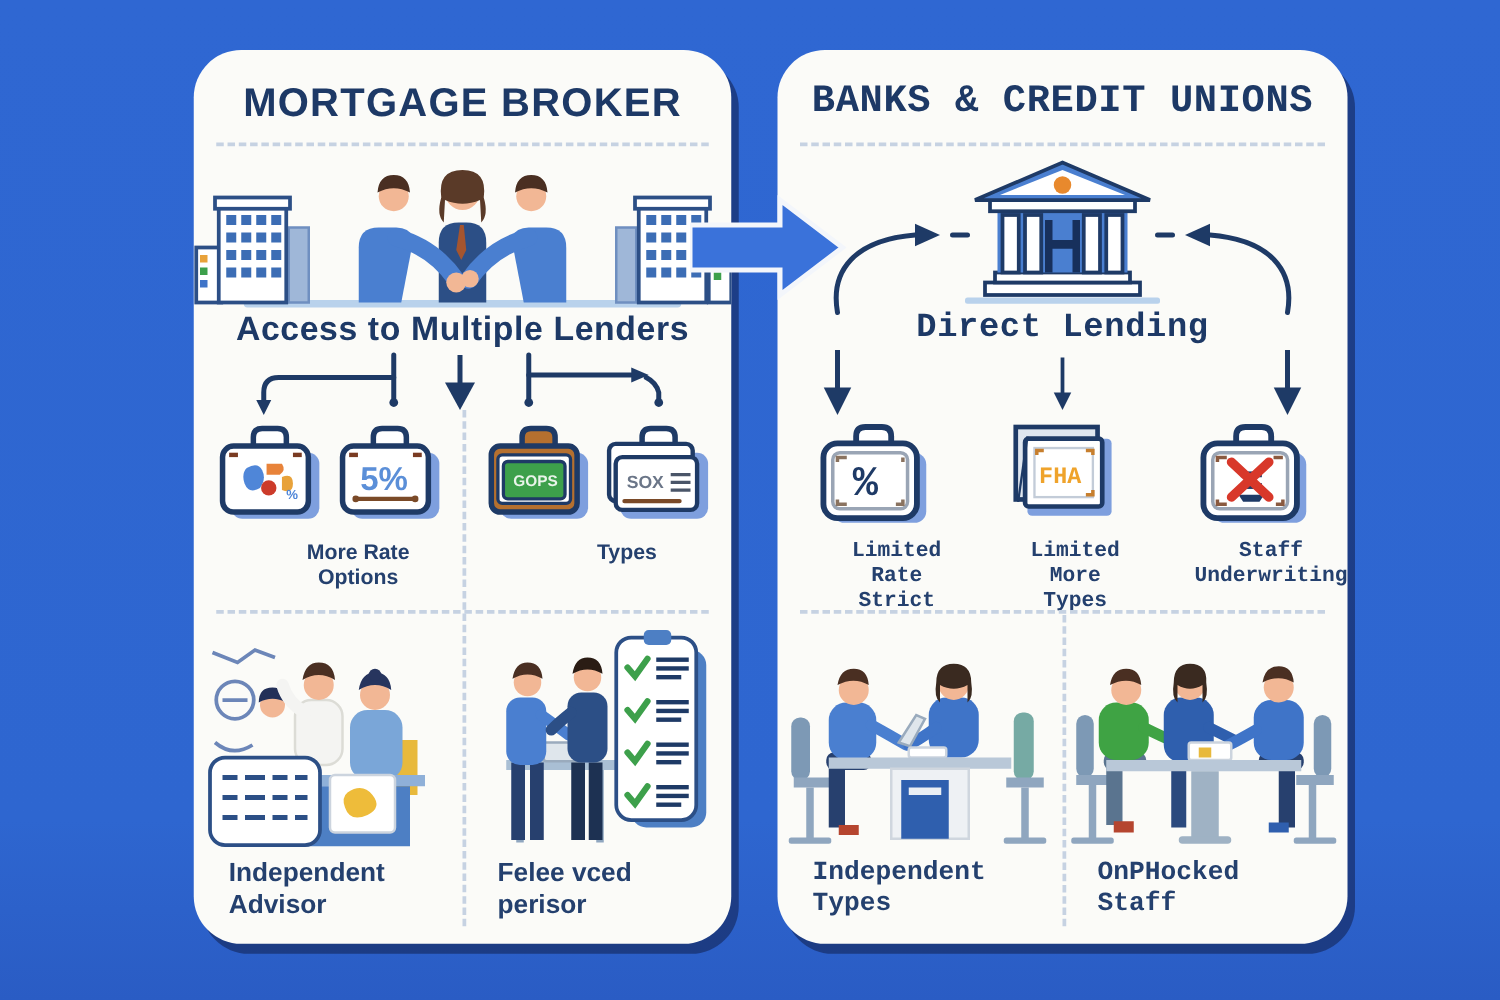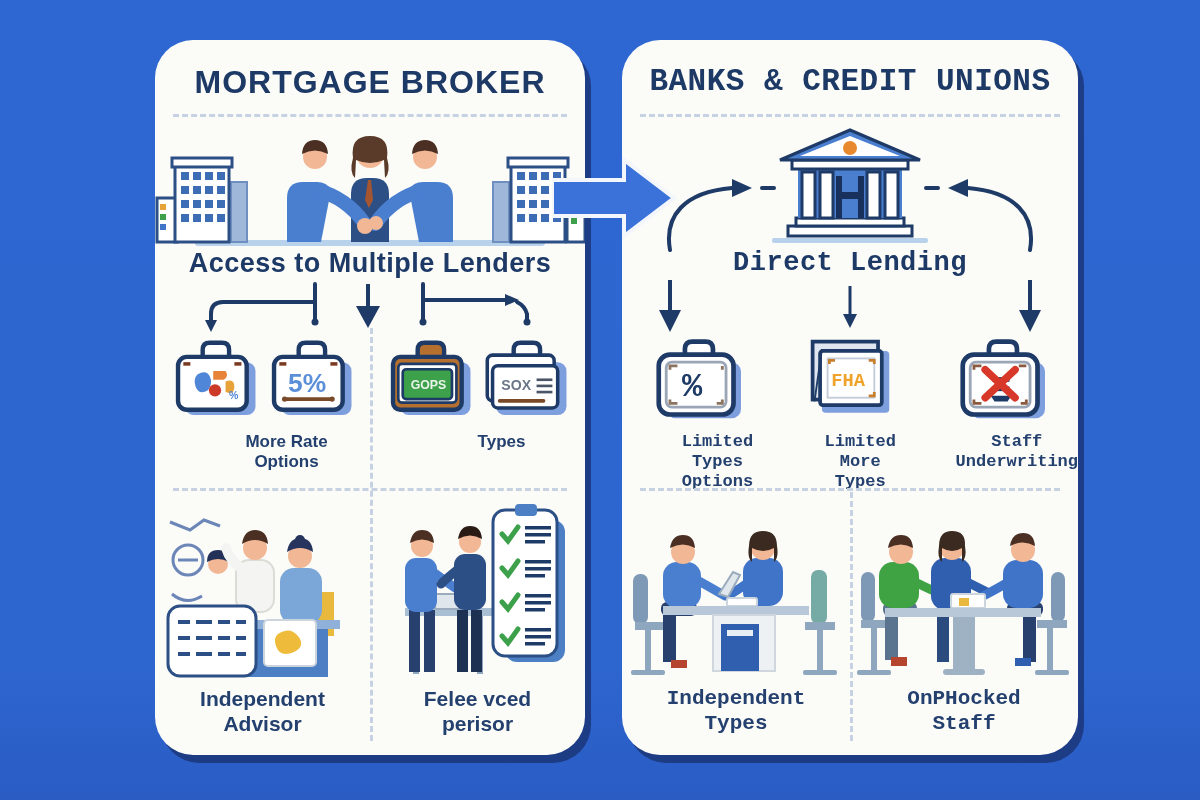--- a/index.html
+++ b/index.html
@@ -28,21 +28,21 @@
   }
   .illu-top{position:absolute;top:84px;left:0;width:100%;height:128px;}
   .arrows-row{position:absolute;top:240px;left:0;width:100%;height:58px;}
   .icons-row{position:absolute;top:296px;left:0;right:0;height:96px;display:flex;}
   .icon-group{flex:1;display:flex;justify-content:center;align-items:flex-start;gap:8px;}
   .labels-row{position:absolute;top:392px;left:0;right:0;display:flex;}
   .feat-label{flex:1;text-align:center;font-size:17px;font-weight:700;color:#24406e;line-height:1.18;padding-left:48px;}
   .scenes-row{position:absolute;top:458px;left:0;right:0;height:182px;display:flex;}
   .scene{flex:1;display:flex;justify-content:center;align-items:flex-end;}
   .bottom-row{position:absolute;top:646px;left:0;right:0;display:flex;}
-  .bottom-label{flex:1;text-align:center;font-size:21px;font-weight:700;color:#24406e;line-height:1.2;}
+  .bottom-label{flex:1;font-size:21px;font-weight:700;color:#24406e;line-height:1.2;padding-left:28px;}
   .vdash{position:absolute;border-left:3px dashed #c6d2e2;width:0;left:50%;}
   .panel.left .vdash{top:288px;bottom:14px;}
   .panel.right .vdash{top:452px;bottom:14px;}
   .connector{position:absolute;left:552px;top:150px;width:126px;height:96px;z-index:5;}
 </style>
 </head>
 <body>
 
 <div class="panel left">
   <div class="title">MORTGAGE BROKER</div>
@@ -401,21 +401,21 @@
           <line x1="32" y1="36" x2="64" y2="66"></line>
           <line x1="64" y1="36" x2="32" y2="66"></line>
         </g>
       </svg>
     </div>
   </div>
 
   <div class="labels-row">
     <div class="feat-label">
       <span style="display:block">Limited</span>
-      <span style="display:block">Types Options</span>
+      <span style="display:block">Rate Strict</span>
     </div>
     <div class="feat-label">
       <span style="display:block">Limited</span>
       <span style="display:block">More Types</span>
     </div>
     <div class="feat-label">
       <span style="display:block">Staff</span>
       <span style="display:block">Underwriting</span>
     </div>
   </div>

